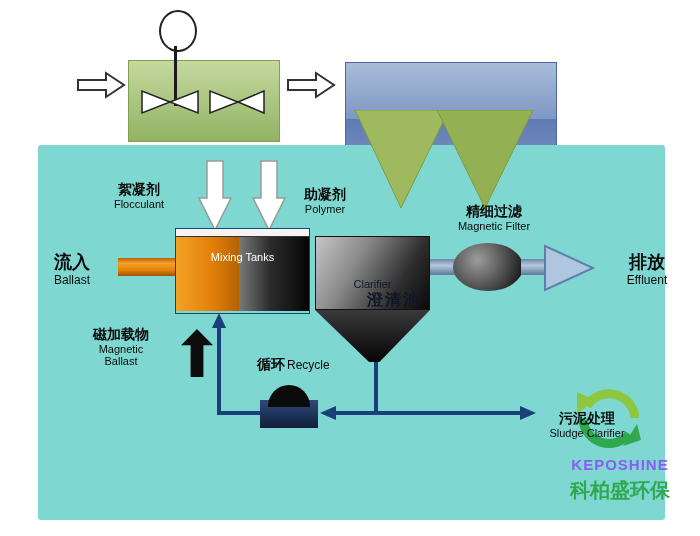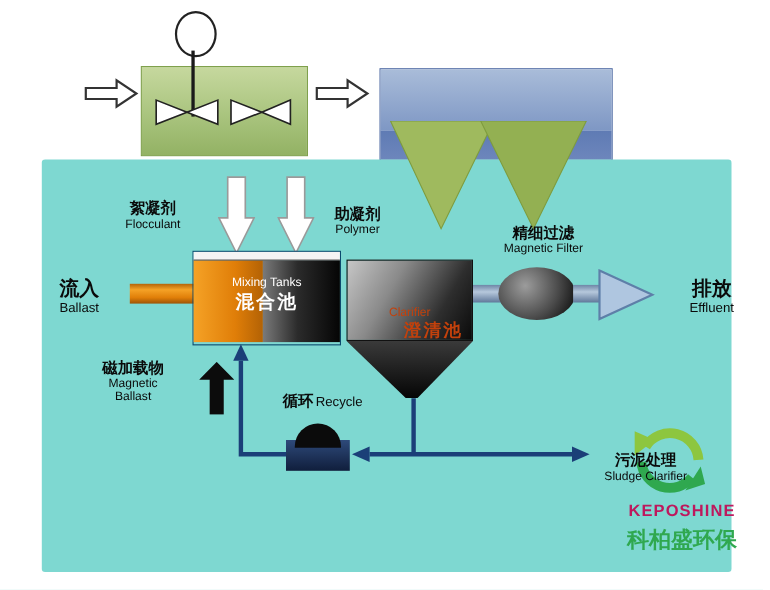--- a/index.html
+++ b/index.html
@@ -63,21 +63,21 @@
   #tank .tt-zh{display:block;font-size:17px;font-weight:bold;letter-spacing:2px;}
 
   
   #clarifier{position:absolute;left:315px;top:236px;width:115px;height:126px;z-index:3;}
   #clarifier .rect{position:absolute;left:0;top:0;width:115px;height:74px;border:1px solid #111;
         box-sizing:border-box;
         background:linear-gradient(120deg,#C6C6C6 0%,#8A8A8A 35%,#2E2E2E 72%,#0A0A0A 100%);}
   #clarifier .funnel{position:absolute;left:0;top:74px;width:115px;height:52px;
         background:linear-gradient(180deg,#3A3A3A 0%,#050505 100%);
         clip-path:polygon(0 0,100% 0,56% 100%,47% 100%);}
-  #clarifier .cl-text{position:absolute;left:0;top:42px;width:100%;text-align:center;color:#c2410c;z-index:4;}
+  #clarifier .cl-text{position:absolute;left:0;top:42px;width:100%;text-align:center;color:#0f172a;z-index:4;}
   #clarifier .cl-en{display:block;font-size:11px;}
   #clarifier .cl-zh{display:block;font-size:16px;font-weight:bold;letter-spacing:2px;padding-left:43px;}
 
   
   .pipe-blue{position:absolute;height:16px;z-index:3;
        background:linear-gradient(180deg,#6E86A6 0%,#B6C8DC 40%,#60789A 100%);}
   #pipe-f1{left:430px;top:259px;width:26px;}
   #pipe-f2{left:521px;top:259px;width:28px;}
   #filter-ellipse{position:absolute;left:453px;top:243px;width:70px;height:48px;border-radius:50%;
        background:radial-gradient(circle at 35% 35%,#9C9C9C 0%,#4A4A4A 55%,#141414 88%);z-index:3;}
@@ -91,21 +91,21 @@
        clip-path:polygon(50% 0,100% 34%,70% 34%,70% 100%,30% 100%,30% 34%,0 34%);}
 
   
   #drum-base{position:absolute;left:260px;top:400px;width:58px;height:28px;z-index:4;
        background:linear-gradient(180deg,#2E4A7A 0%,#101E3C 100%);}
   #drum-top{position:absolute;left:268px;top:385px;width:42px;height:22px;background:#0B0B0B;
        border-radius:21px 21px 0 0;z-index:4;}
 
   
   #logo-icon{position:absolute;left:571px;top:380px;width:76px;height:76px;z-index:5;}
-  #logo-name{position:absolute;left:566px;top:456px;width:108px;text-align:center;color:#be185d;
+  #logo-name{position:absolute;left:566px;top:456px;width:108px;text-align:center;color:#8b5cf6;
        font-weight:bold;font-size:15px;letter-spacing:1px;z-index:6;}
   #logo-zh{position:absolute;left:564px;top:477px;width:112px;text-align:center;color:#2FA84F;
        font-weight:bold;font-size:20px;z-index:6;}
 </style>
 </head>
 <body>
 
 <div id="canvas">
 
   <div id="motor"></div>
@@ -146,21 +146,20 @@
   <div id="pipe-in"></div>
 
   <div id="tank">
     <div class="rim"></div>
     <div class="body">
       <div class="orange"></div>
       <div class="dark"></div>
     </div>
     <div class="tank-text">
       <span class="tt-en">Mixing Tanks</span>
-      <span class="tt-zh">混合池</span>
     </div>
   </div>
 
   <div id="clarifier">
     <div class="rect"></div>
     <div class="funnel"></div>
     <div class="cl-text">
       <span class="cl-en">Clarifier</span>
       <span class="cl-zh">澄清池</span>
     </div>

